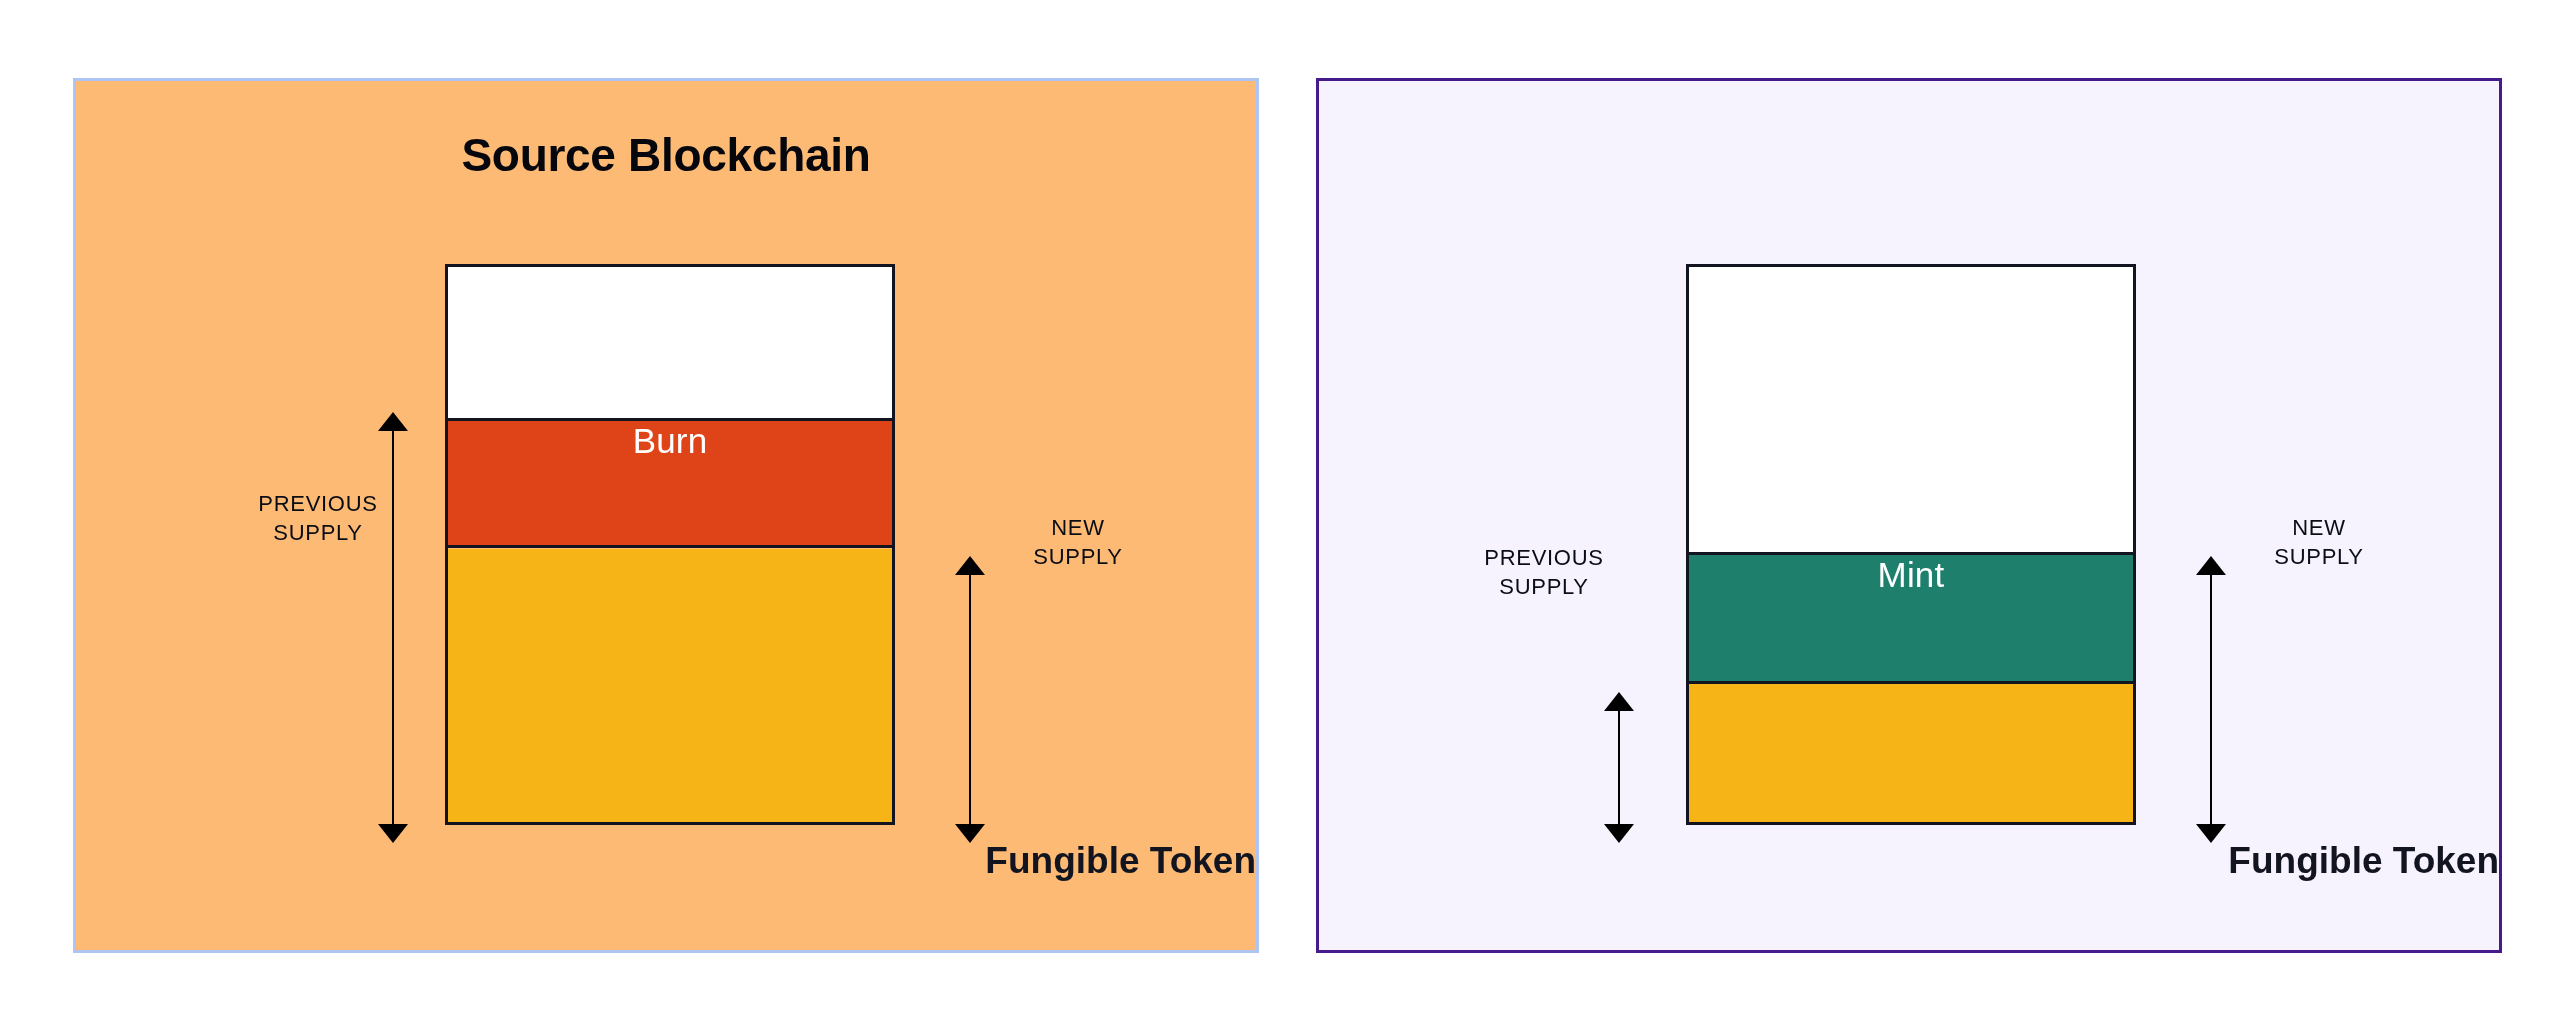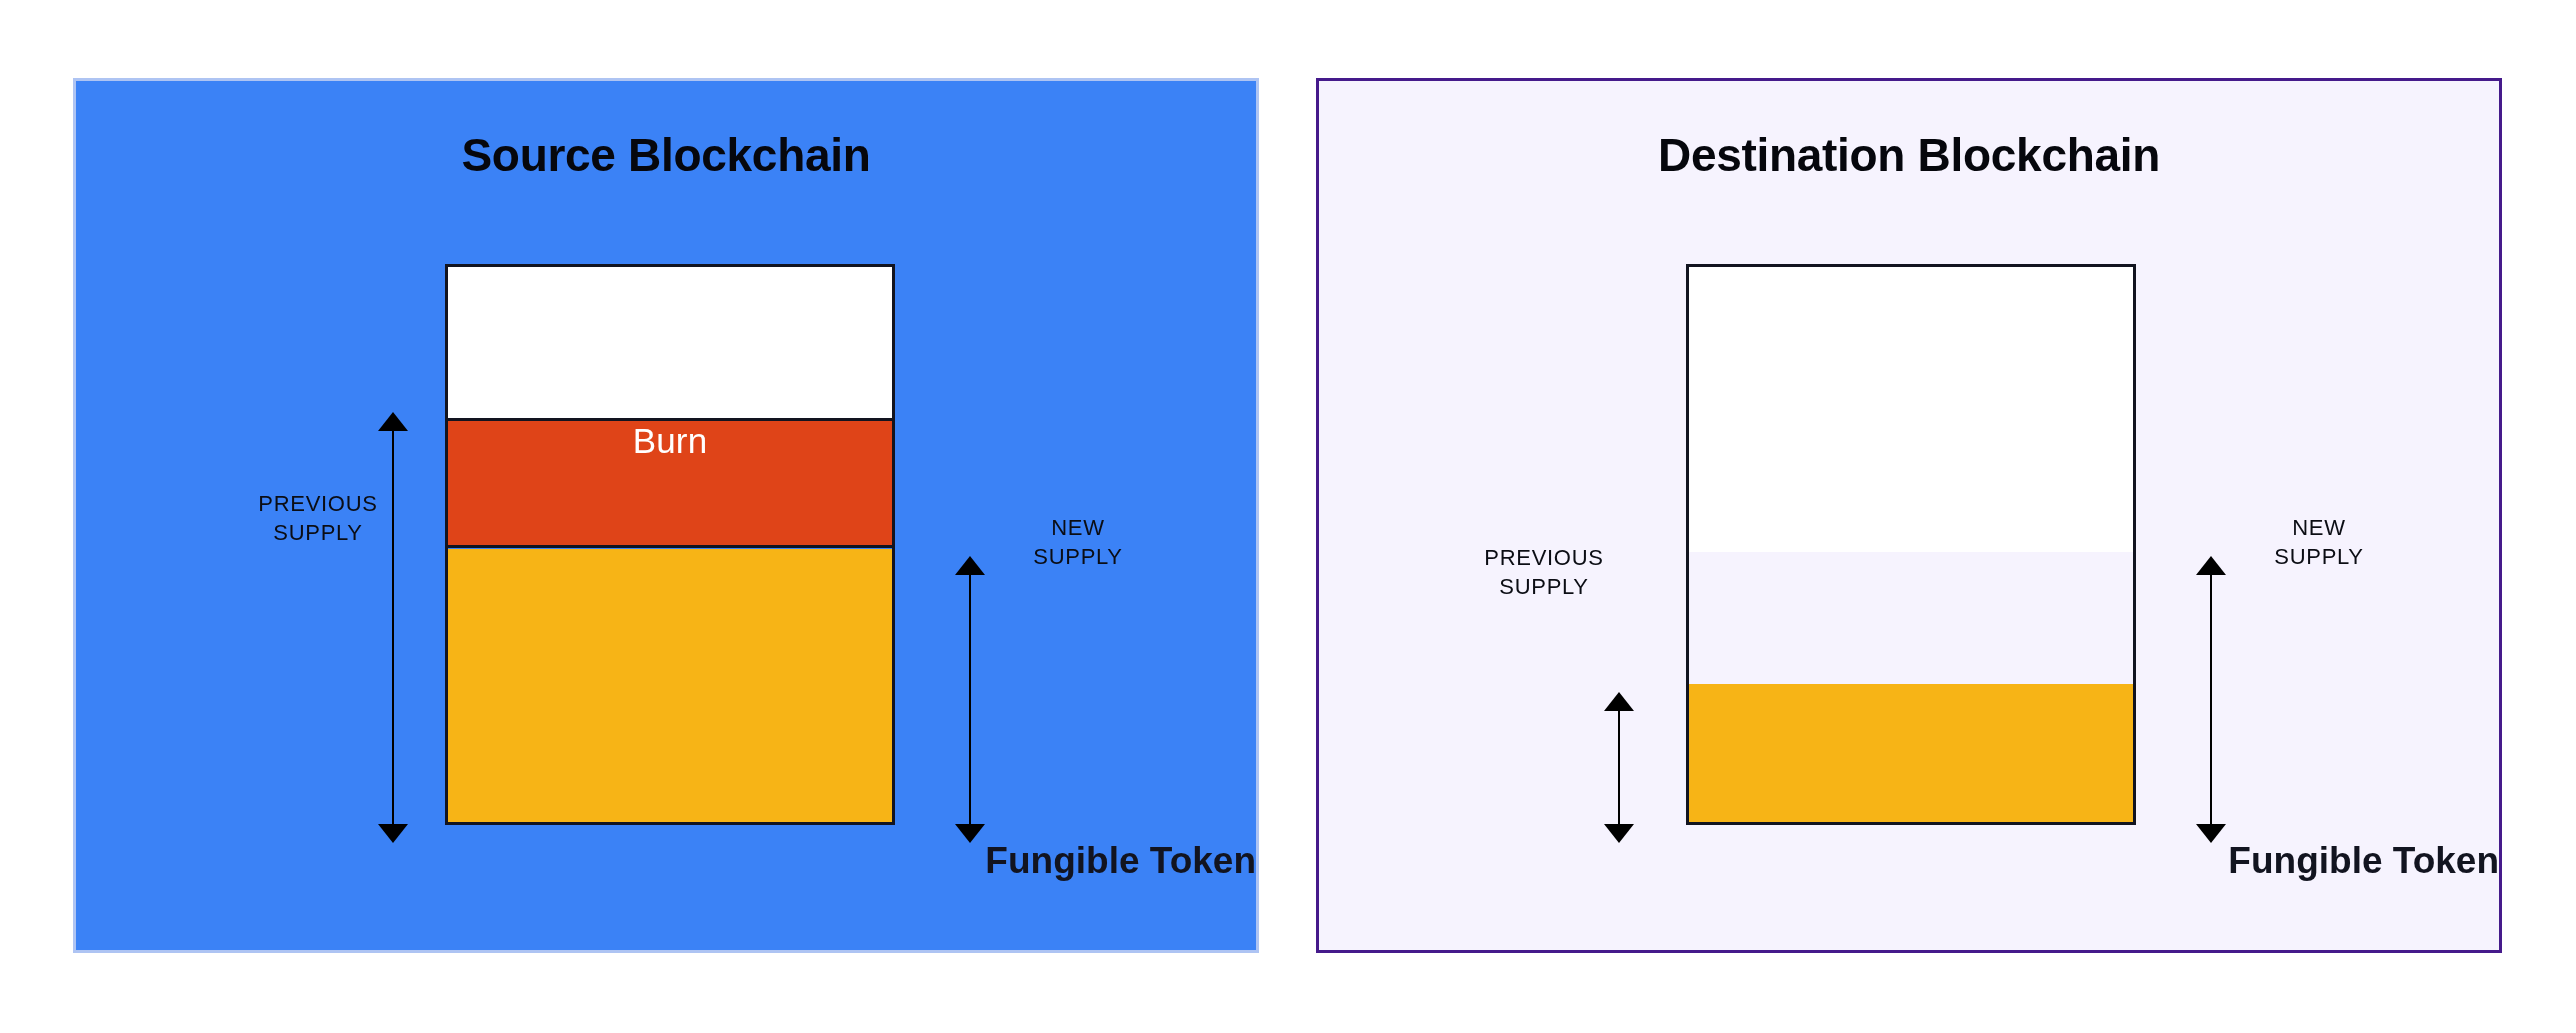--- a/index.html
+++ b/index.html
@@ -1,20 +1,20 @@
 <!DOCTYPE html>
 <html style="font-size:10.4px"><head>
 <meta charset="utf-8">
 <style>
   html,body{margin:0;padding:0;background:#ffffff;}
   body{width:2576px;height:1033px;position:relative;overflow:hidden;
        font-family:"Liberation Sans",sans-serif;}
 
   .panel{position:absolute;top:78px;width:1186px;height:875px;box-sizing:border-box;}
-  #panel-source{left:73px;background:#3b82f6;border:3.3px solid #aec4f3;}
+  #panel-source{left:73px;background:#fdba74;border:3.3px solid #aec4f3;}
   #panel-dest{left:1316px;background:#f6f3fe;border:3.9px solid #451a8b;}
 
   .panel-title{position:absolute;left:0;right:0;top:47px;text-align:center;
     font-size:46px;font-weight:bold;color:#06070d;letter-spacing:-0.3px;
     white-space:nowrap;}
 
   .panel-footer{position:absolute;left:0;right:0;top:759px;text-align:right;
     font-size:37px;font-weight:bold;color:#121420;white-space:nowrap;}
 
   
@@ -98,25 +98,27 @@
     <div class="head down"></div>
   </div>
   <div class="arrow-label" id="label-source-new">NEW
 SUPPLY</div>
 
   <div class="panel-footer">Fungible Token</div>
 </div>
 
 <div class="panel" id="panel-dest">
 
-  <div class="panel-title">Destination Blockchain</div>
 
   <div class="bar" id="bar-dest">
     <div class="seg" id="seg-dest-unchanged">
       <span class="seg-label"></span>
+    </div>
+    <div class="seg" id="seg-dest-mint">
+      <span class="seg-label">Mint</span>
     </div>
     <div class="seg" id="seg-dest-remaining">
       <span class="seg-label"></span>
     </div>
   </div>
 
   <div class="arrow" id="arrow-dest-previous">
     <div class="head up"></div>
     <div class="shaft"></div>
     <div class="head down"></div>

